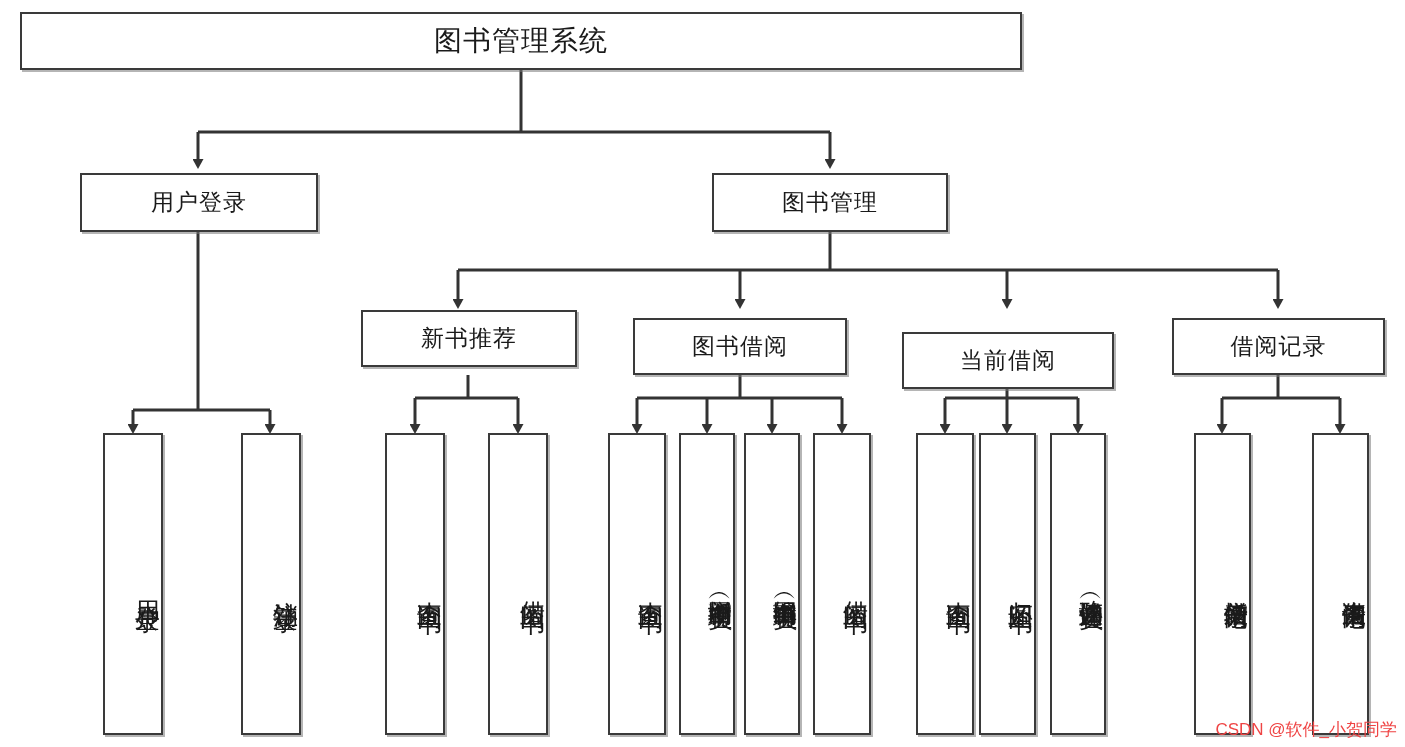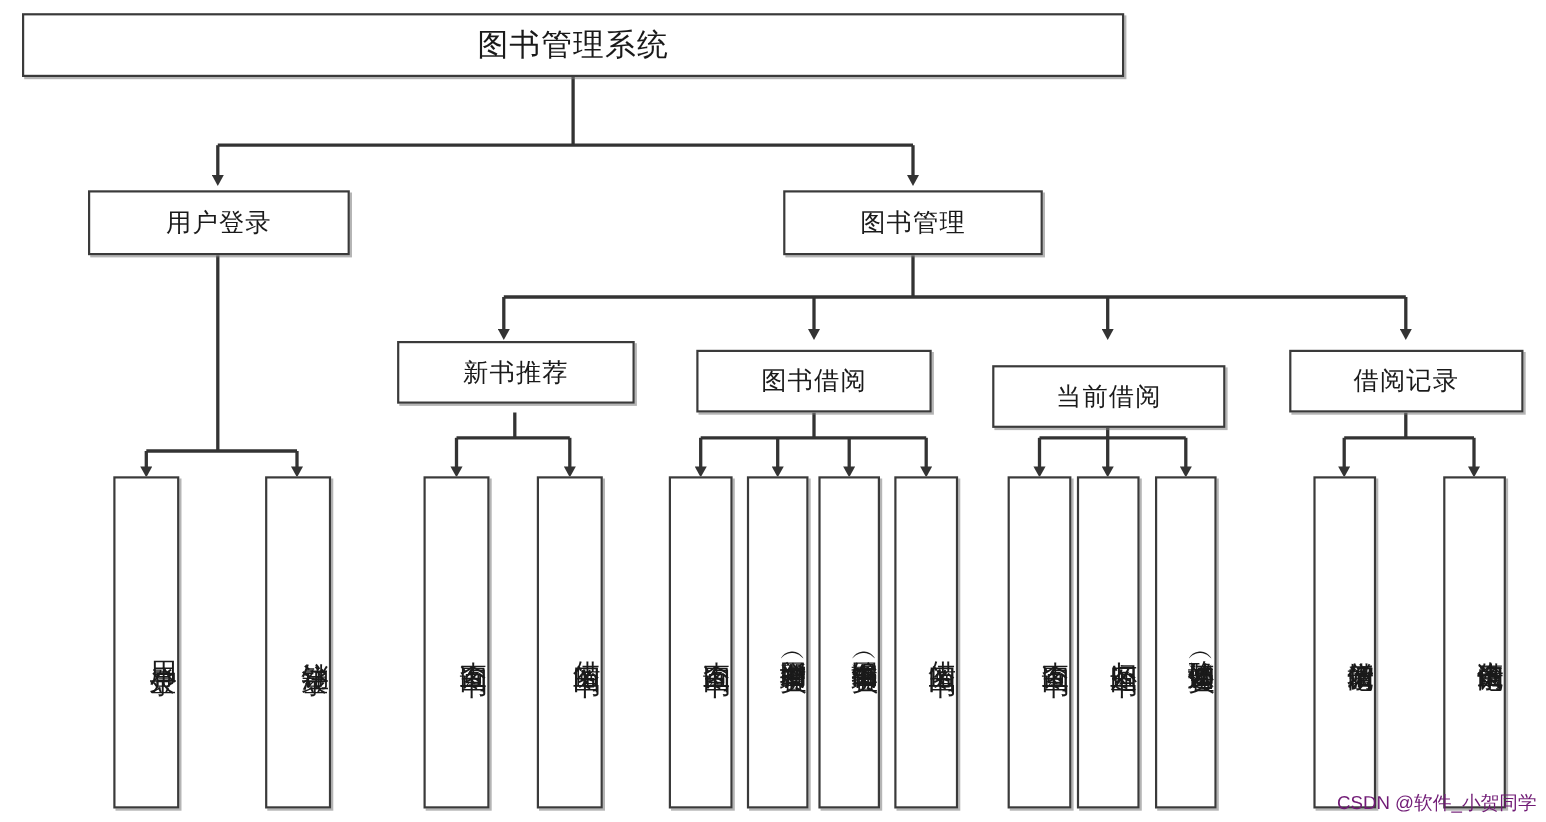--- a/index.html
+++ b/index.html
@@ -59,21 +59,21 @@
   .node.v.tall {
     padding-top: 2px;
     font-size: 24px;
     letter-spacing: 1px;
   }
   .watermark {
     position: absolute;
     right: 8px;
     bottom: 6px;
     font-size: 17px;
-    color: #701a75;
+    color: #ef4444;
     white-space: nowrap;
     z-index: 5;
     font-family: "Liberation Sans", "DejaVu Sans", sans-serif;
   }
 </style>
 </head>
 <body>
 
 <div id="canvas">
 

